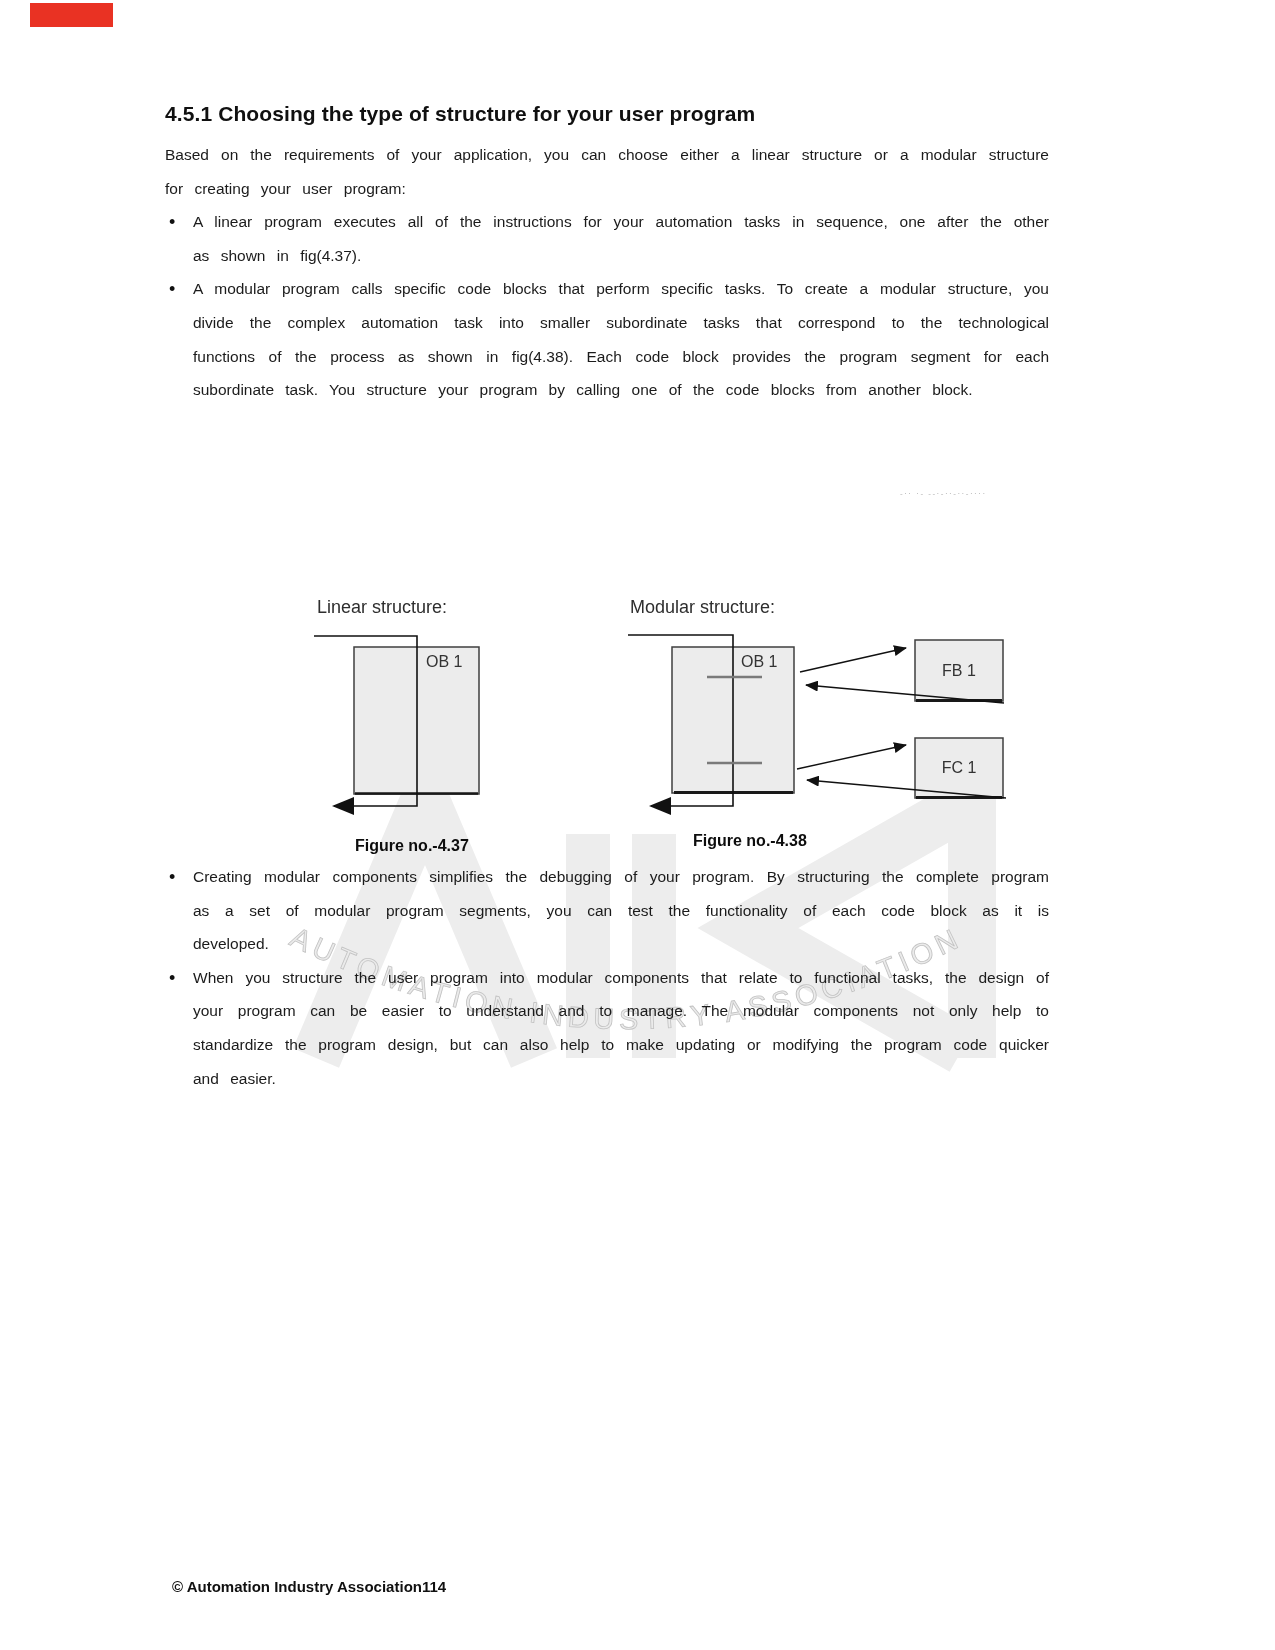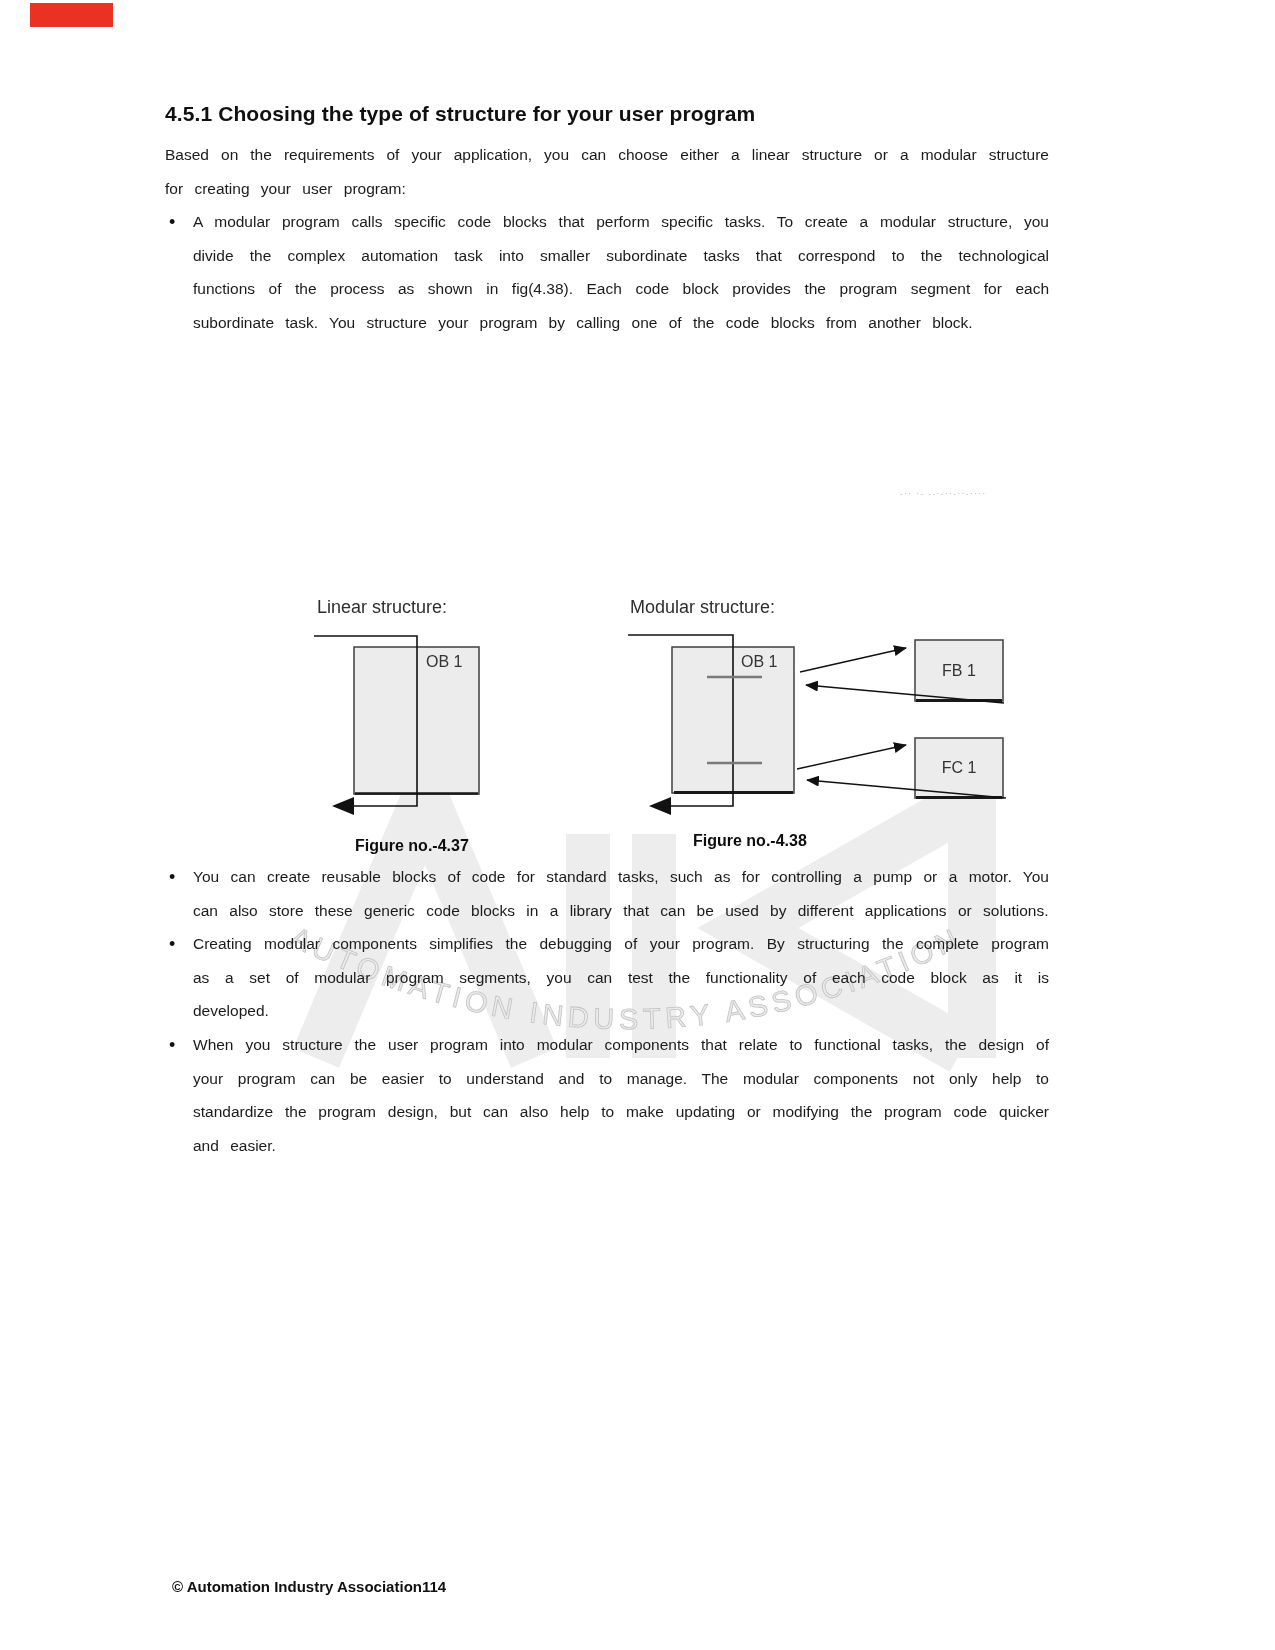--- a/index.html
+++ b/index.html
@@ -50,20 +50,21 @@
     </defs>
     <text font-size="29" letter-spacing="5" fill="#ebebeb" stroke="#c2c2c2" stroke-width="0.8">
       <textPath href="#wm-arc">AUTOMATION INDUSTRY ASSOCIATION</textPath>
     </text>
   </svg>
 
   <div class="text-top">
     <h1>4.5.1 Choosing the type of structure for your user program</h1>
     <p class="body-par">Based on the requirements of your application, you can choose either a linear structure or a modular structure for creating your user program:</p>
     <ul class="bullets">
+      <li>A linear program executes all of the instructions for your automation tasks in sequence, one after the other as shown in fig(4.37).</li>
       <li>A modular program calls specific code blocks that perform specific tasks. To create a modular structure, you divide the complex automation task into smaller subordinate tasks that correspond to the technological functions of the process as shown in fig(4.38). Each code block provides the program segment for each subordinate task. You structure your program by calling one of the code blocks from another block.</li>
     </ul>
   </div>
 
   <div class="artifact">-·· ·- --·-··-··-····</div>
 
   <svg class="figure-svg" width="1275" height="330" viewBox="0 545 1275 330">
     <defs>
       <marker id="arrS" markerUnits="userSpaceOnUse" markerWidth="13" markerHeight="11" refX="12" refY="5.5" orient="auto">
         <path d="M0,0 L13,5.5 L0,11 z" fill="#111"></path>
@@ -103,21 +104,20 @@
       <line x1="1004" y1="703" x2="806" y2="685" stroke="#111" stroke-width="1.4" marker-end="url(#arrS)"></line>
       <line x1="797" y1="769" x2="906" y2="745" stroke="#111" stroke-width="1.4" marker-end="url(#arrS)"></line>
       <line x1="1006" y1="798" x2="807" y2="780" stroke="#111" stroke-width="1.4" marker-end="url(#arrS)"></line>
 
       <text x="693" y="846" class="fig-caption">Figure no.-4.38</text>
     </g>
   </svg>
 
   <div class="text-bottom">
     <ul class="bullets">
-      <li>You can create reusable blocks of code for standard tasks, such as for controlling a pump or a motor. You can also store these generic code blocks in a library that can be used by different applications or solutions.</li>
       <li>Creating modular components simplifies the debugging of your program. By structuring the complete program as a set of modular program segments, you can test the functionality of each code block as it is developed.</li>
       <li>When you structure the user program into modular components that relate to functional tasks, the design of your program can be easier to understand and to manage. The modular components not only help to standardize the program design, but can also help to make updating or modifying the program code quicker and easier.</li>
     </ul>
   </div>
 
   <div class="footer">
     <span>© Automation Industry Association</span>
     <span>114</span>
   </div>
 

